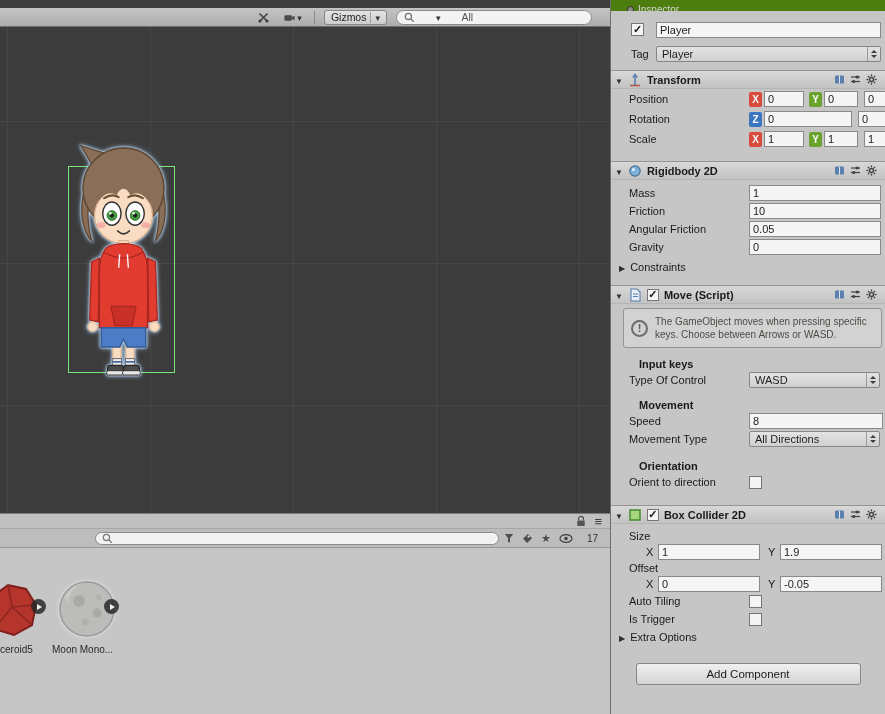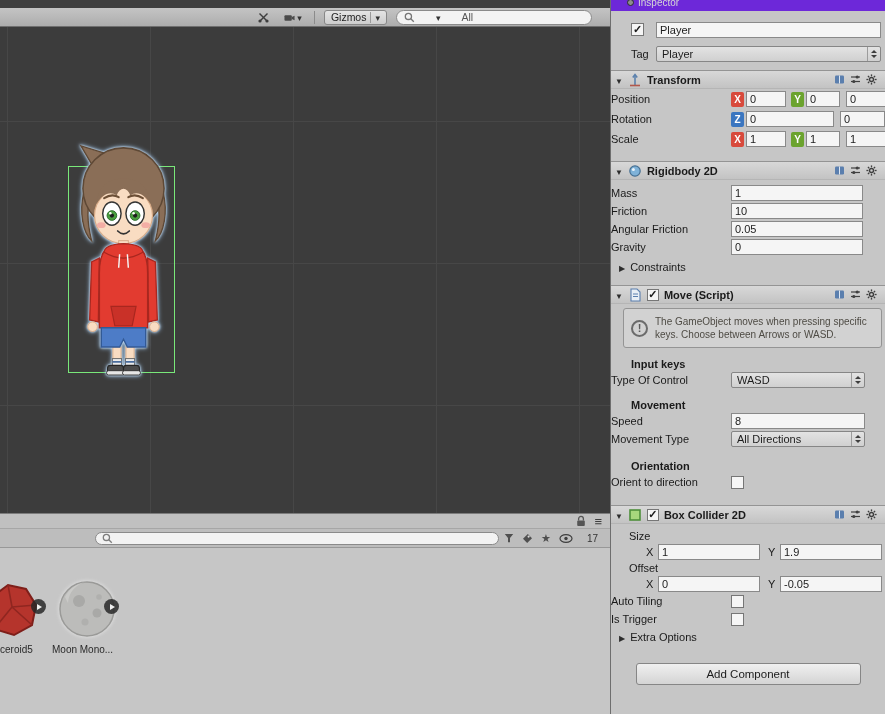--- a/index.html
+++ b/index.html
@@ -80,21 +80,21 @@
     display:flex; align-items:center; justify-content:center; top:51px;
   }
   .play-badge i { display:block; width:0; height:0; margin-left:2px;
     border-top:3.5px solid transparent; border-bottom:3.5px solid transparent; border-left:5.5px solid #f0f0f0; }
   
   .inspector {
     position:absolute; left:610px; top:0; width:275px; height:714px;
     background:#c6c6c6; border-left:1px solid #6e6e6e;
   }
   .insp-tabstrip {
-    height:11px; background:#6d28d9; display:flex; align-items:flex-end; overflow:hidden;
+    height:11px; background:#4d7c0f; display:flex; align-items:flex-start; overflow:hidden;
   }
   .insp-tab { display:flex; align-items:center; gap:4px; padding:0 10px 0 16px; height:18px;
     color:#d6d6d6; font-size:10px; }
   .tab-dot { width:7px; height:7px; border-radius:50%; background:#8d8d8d; border:1px solid #2a2a2a; }
   .name-row { display:flex; align-items:center; gap:12px; margin:10px 4px 0 20px; height:17px; }
   .tag-row { display:flex; align-items:center; margin:7px 4px 0 20px; height:17px; }
   .tag-row .tag-label { width:25px; }
   .checkbox {
     width:13px; height:13px; background:#f5f5f5; border:1px solid #767676; flex:none;
     display:flex; align-items:center; justify-content:center; color:#1c1c1c; font-size:11px;
@@ -113,42 +113,42 @@
     display:flex; flex-direction:column; align-items:center; justify-content:center; gap:2px; }
   .dd-caret i { display:block; width:0; height:0; border-left:3px solid transparent; border-right:3px solid transparent; }
   .dd-caret .up { border-bottom:3.5px solid #3e3e3e; }
   .dd-caret .dn { border-top:3.5px solid #3e3e3e; }
   .comp-header {
     height:19px; margin-top:0; display:flex; align-items:center; gap:5px; padding:0 8px 0 4px;
     background:linear-gradient(#d8d8d8,#c3c3c3); border-top:1px solid #949494; border-bottom:1px solid #b5b5b5;
   }
   .ctitle { font-weight:bold; }
   .hicons { margin-left:auto; display:flex; align-items:center; gap:5px; }
-  .prow { display:flex; align-items:center; height:20px; padding-right:5px; white-space:nowrap; }
+  .prow { display:flex; align-items:center; height:20px; padding-left:18px; padding-right:5px; white-space:nowrap; }
   .prow-s { height:18px; }
   .plabel { width:120px; flex:none; }
   .axis-badge {
     width:13px; height:15px; border-radius:2px; color:#fff; font-size:10px; font-weight:bold;
     display:flex; align-items:center; justify-content:center; flex:none; margin-right:2px;
   }
   .ax-x { background:#d84a3c; } .ax-y { background:#6ba32e; } .ax-z { background:#3b76c0; }
   .gap5 { width:5px; flex:none; } .gap6 { width:6px; flex:none; }
   .w40 { width:40px; } .w34 { width:34px; } .w45 { width:45px; } .w88 { width:88px; }
   .w132 { width:132px; } .w134 { width:134px; } .w102 { width:102px; }
   .fold-row { display:flex; align-items:center; gap:5px; height:17px; padding-left:8px; }
   .helpbox {
     margin:4px 3px 0 12px; border:1px solid #949494; border-radius:3px; background:#d2d2d2;
     display:flex; gap:7px; padding:6px 7px; font-size:10px; color:#4e4b44; line-height:1.3;
   }
   .info-circle {
     width:17px; height:17px; border:2px solid #6b6b6b; border-radius:50%; flex:none; align-self:center;
     display:flex; align-items:center; justify-content:center; color:#5c5c5c; font-weight:bold; font-size:11px;
   }
   .info-circle::after { content:"!"; }
-  .subhead { font-weight:bold; margin:0; padding-left:20px; height:15px; display:flex; align-items:center; }
+  .subhead { font-weight:bold; margin:0; padding-left:28px; height:15px; display:flex; align-items:center; }
   .mt8 { margin-top:8px; } .mt10 { margin-top:10px; } .mt4 { margin-top:4px; }
   .mt12 { margin-top:12px; } .mt14 { margin-top:14px; } .mt2 { margin-top:2px; }
   .xy-row { display:flex; align-items:center; height:17px; padding-left:35px; white-space:nowrap; }
   .xy-letter { width:10px; flex:none; margin-right:2px; }
   .label-line { padding-left:18px; height:15px; display:flex; align-items:center; }
   .add-btn {
     display:block; margin:18px auto 0 auto; width:225px; height:22px;
     background:linear-gradient(#f0f0f0,#d4d4d4); border:1px solid #868686; border-radius:3px;
     font-family:inherit; font-size:11.5px; color:#1c1c1c; text-align:center; line-height:20px;
   }

